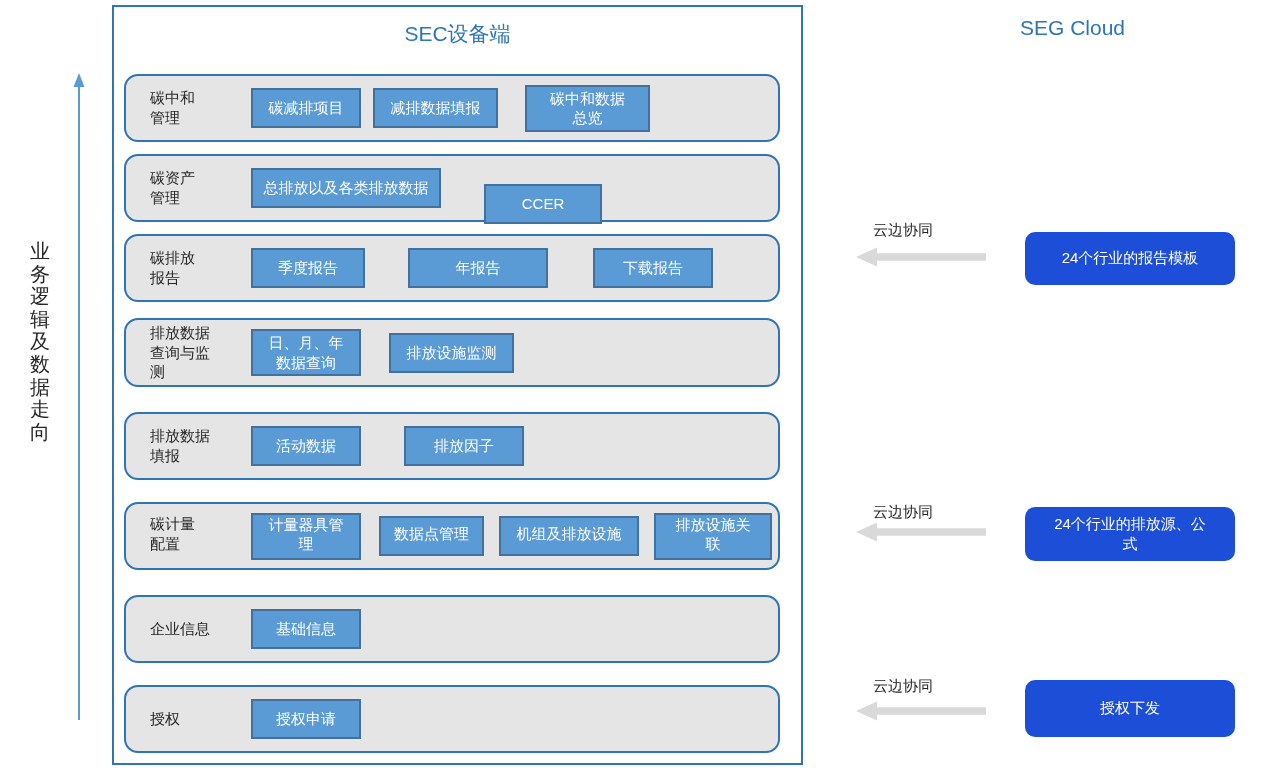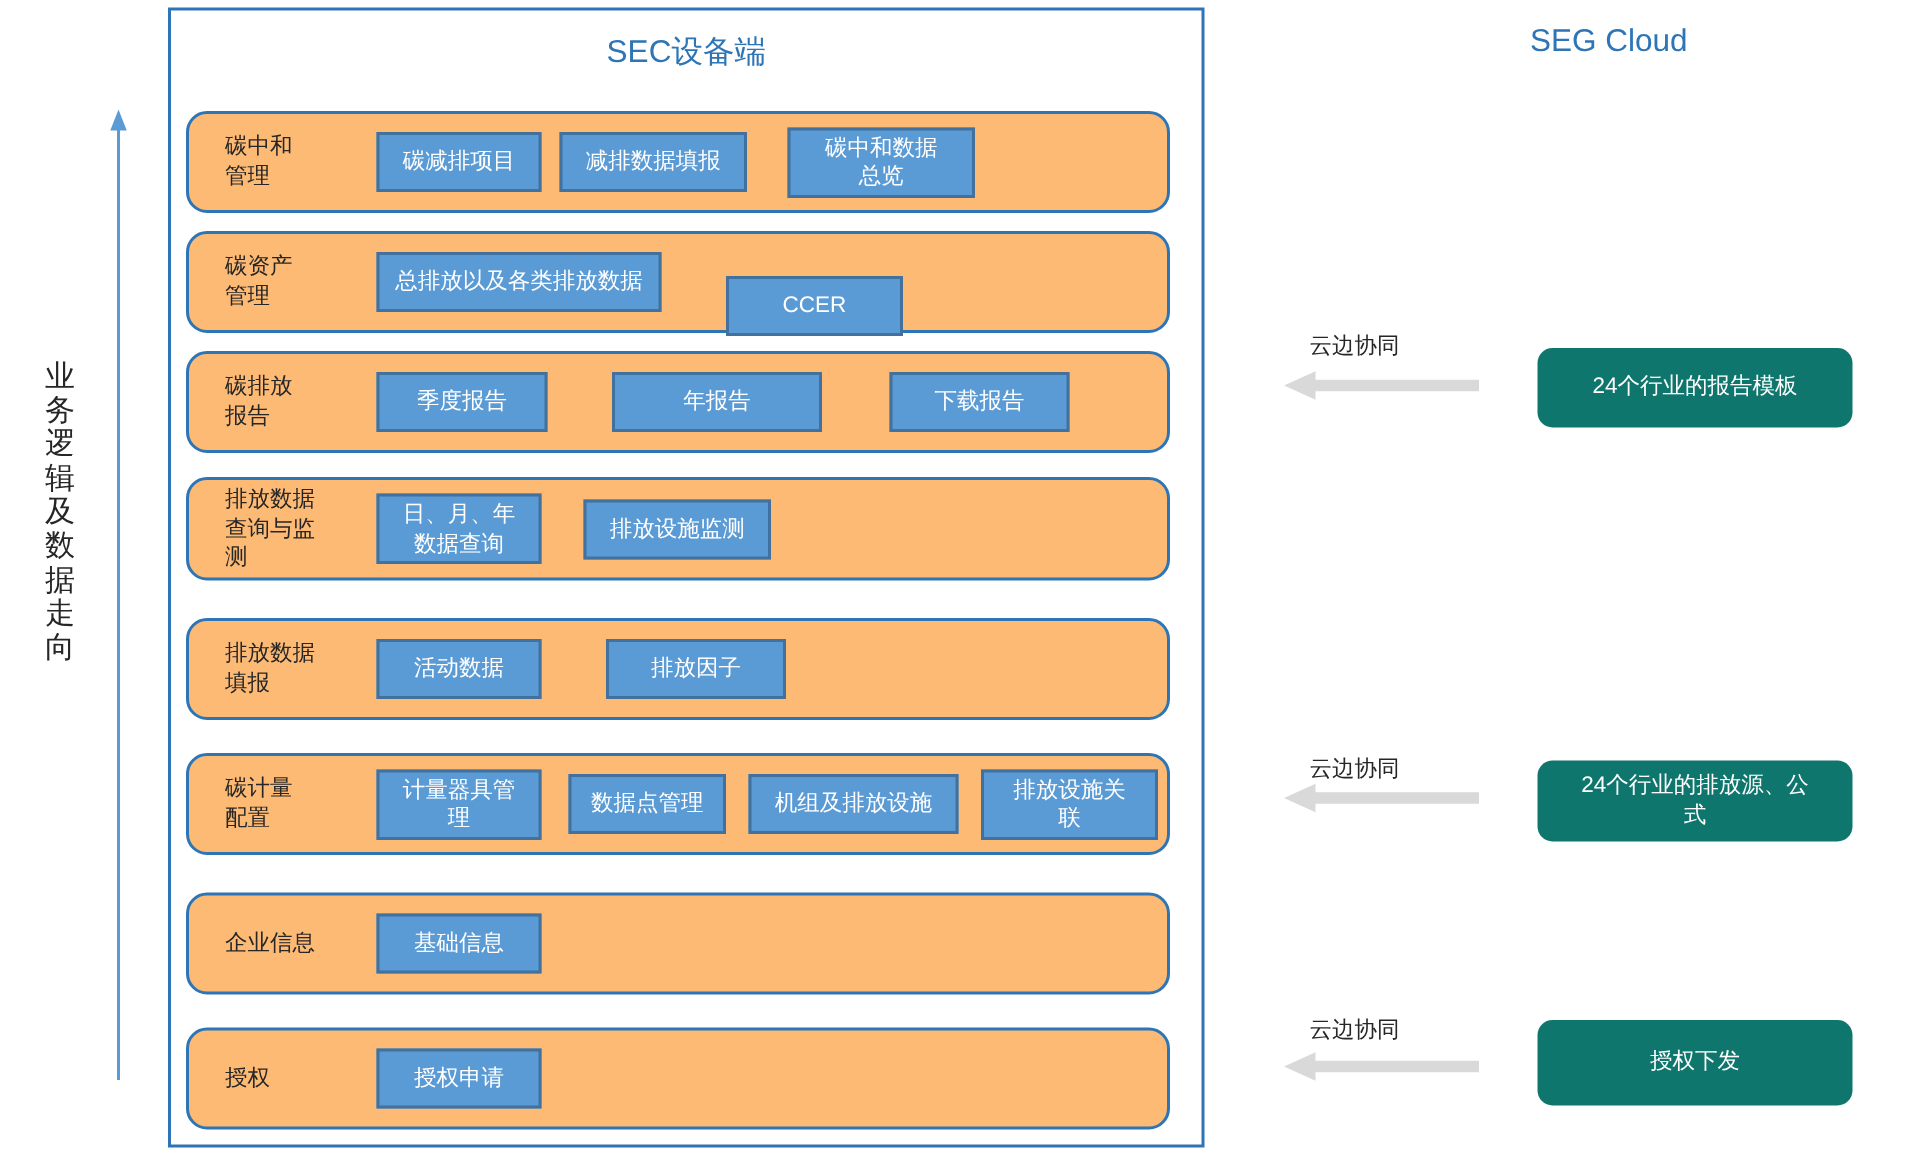--- a/index.html
+++ b/index.html
@@ -19,21 +19,21 @@
   .device-panel {
     position: absolute; left: 112px; top: 5px; width: 691px; height: 760px;
     border: 2px solid #2E75B6; background: #ffffff;
   }
   .device-title {
     position: absolute; top: 13px; left: 0; width: 100%;
     text-align: center; font-size: 21px; color: #2E75B6;
   }
   .module-row {
     position: absolute; left: 10px; width: 656px; height: 68px;
-    background: #fdba74; border: 2px solid #2E75B6; border-radius: 14px;
+    background: #e5e5e5; border: 2px solid #2E75B6; border-radius: 14px;
     display: flex; align-items: center; padding: 0 8px 0 24px;
   }
   .module-row-label {
     width: 88px; flex: 0 0 88px; font-size: 15px; line-height: 1.32;
     color: #262626; white-space: pre-line;
   }
   .module-button {
     background: #5B9BD5; border: 2px solid #41719C; color: #ffffff;
     font-size: 15px; line-height: 1.3; min-height: 40px;
     display: flex; align-items: center; justify-content: center;
@@ -43,21 +43,21 @@
 
   
   .cloud-title {
     position: absolute; left: 1020px; top: 16px;
     font-size: 21px; color: #2E75B6;
   }
   .sync-label { position: absolute; font-size: 15px; color: #262626; }
   .left-arrow { position: absolute; }
   .cloud-box {
     position: absolute; left: 1025px; width: 210px; min-height: 53px;
-    background: #0f766e; border-radius: 10px; color: #ffffff; font-size: 15px;
+    background: #1d4ed8; border-radius: 10px; color: #ffffff; font-size: 15px;
     line-height: 1.35; display: flex; align-items: center; justify-content: center;
     text-align: center; white-space: pre-line; padding: 6px 19px;
   }
 </style>
 </head>
 <body>
 
 <div class="canvas">
 
   <div class="flow-label">业务逻辑及数据走向</div>
@@ -102,21 +102,21 @@
       <div class="module-button" style="margin-left:28px;width:125px;">排放设施监测</div>
     </div>
 
     <div class="module-row" style="top:405px;">
       <div class="module-row-label">排放数据
 填报</div>
       <div class="module-button" style="margin-left:13px;width:110px;">活动数据</div>
       <div class="module-button" style="margin-left:43px;width:120px;">排放因子</div>
     </div>
 
-    <div class="module-row" style="top:495px;">
+    <div class="module-row" style="top:495px;font-family:Liberation Mono, monospace;">
       <div class="module-row-label">碳计量
 配置</div>
       <div class="module-button" style="margin-left:13px;width:110px;">计量器具管
 理</div>
       <div class="module-button" style="margin-left:18px;width:105px;">数据点管理</div>
       <div class="module-button" style="margin-left:15px;width:140px;">机组及排放设施</div>
       <div class="module-button" style="margin-left:15px;width:118px;">排放设施关
 联</div>
     </div>
 

